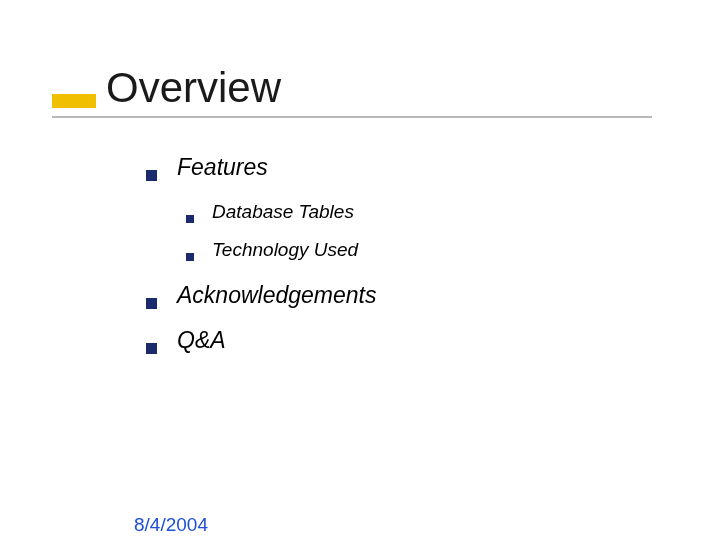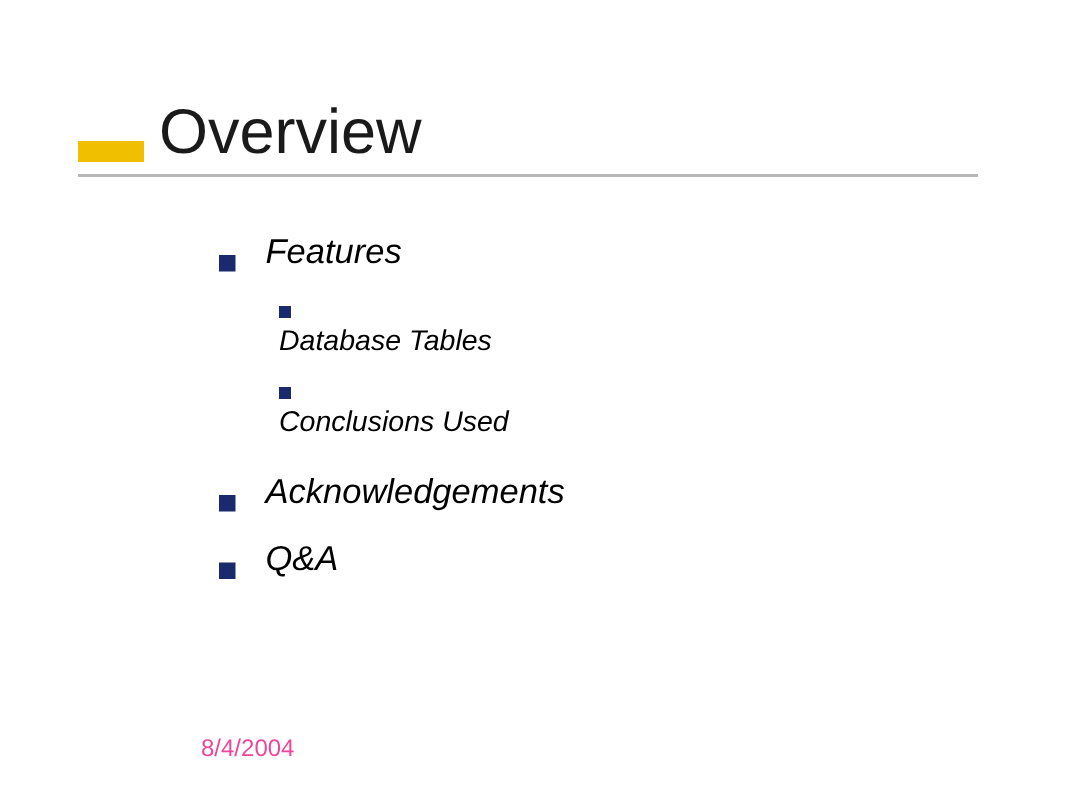--- a/index.html
+++ b/index.html
@@ -8,24 +8,24 @@
   .accent-bar { position: absolute; left: 36px; top: 78px; width: 44px; height: 14px; background: #f0c000; }
   .title { position: absolute; left: 90px; top: 48px; font-size: 42px; font-weight: 400; color: #1a1a1a; letter-spacing: 0px; }
   .title-underline { position: absolute; left: 36px; top: 100px; width: 600px; height: 2px; background: #b8b8b8; }
   .content { position: absolute; left: 118px; top: 128px; }
   ul { list-style: none; font-style: italic; }
   li { display: flex; align-items: baseline; }
   .lvl1 > li { margin-bottom: 6px; }
   .lvl1 > li > .bullet { width: 11px; height: 11px; background: #1a2a6c; flex: 0 0 11px; margin-right: 16px; position: relative; top: 6px; }
   .lvl1 > li > .text { font-size: 23px; line-height: 1.35; }
   .lvl2 { margin: 8px 0 10px 44px; }
-  .lvl2 > li { margin-bottom: 4px; flex-direction: column; }
+  .lvl2 > li { margin-bottom: 4px; }
   .lvl2 > li > .bullet { width: 8px; height: 8px; background: #1a2a6c; flex: 0 0 8px; margin-right: 14px; position: relative; top: 5px; }
   .lvl2 > li > .text { font-size: 19px; line-height: 1.35; }
-  .date { position: absolute; left: 118px; top: 475px; font-size: 16px; color: #ec4899; }
+  .date { position: absolute; left: 118px; top: 498px; font-size: 19px; color: #1d4ed8; }
 </style>
 </head>
 <body>
 
 <div class="slide">
   <div class="accent-bar"></div>
   <h1 class="title">Overview</h1>
   <div class="title-underline"></div>
 
   <div class="content">
@@ -35,21 +35,21 @@
         <span class="text">Features</span>
       </li>
     </ul>
     <ul class="lvl2">
       <li>
         <span class="bullet"></span>
         <span class="text">Database Tables</span>
       </li>
       <li>
         <span class="bullet"></span>
-        <span class="text">Conclusions Used</span>
+        <span class="text">Technology Used</span>
       </li>
     </ul>
     <ul class="lvl1">
       <li>
         <span class="bullet"></span>
         <span class="text">Acknowledgements</span>
       </li>
       <li>
         <span class="bullet"></span>
         <span class="text">Q&amp;A</span>

